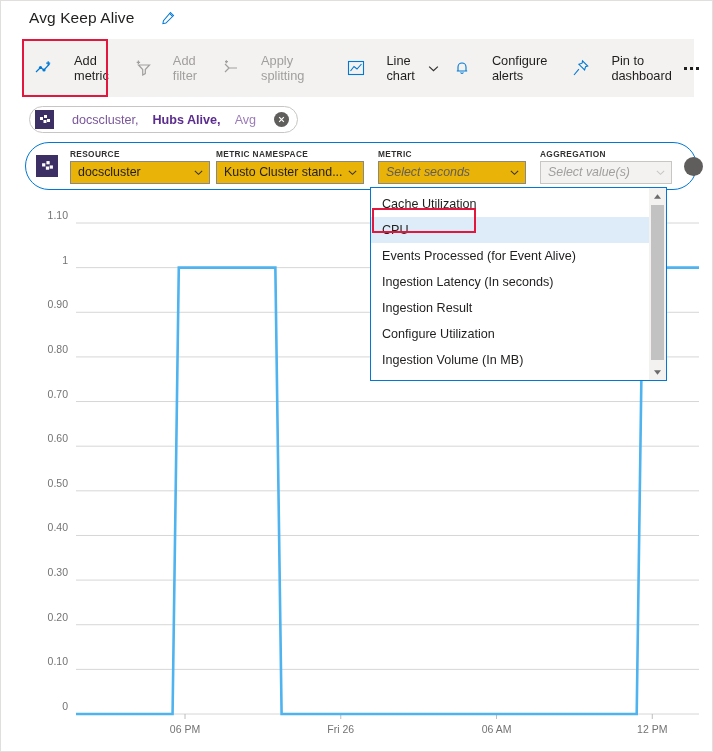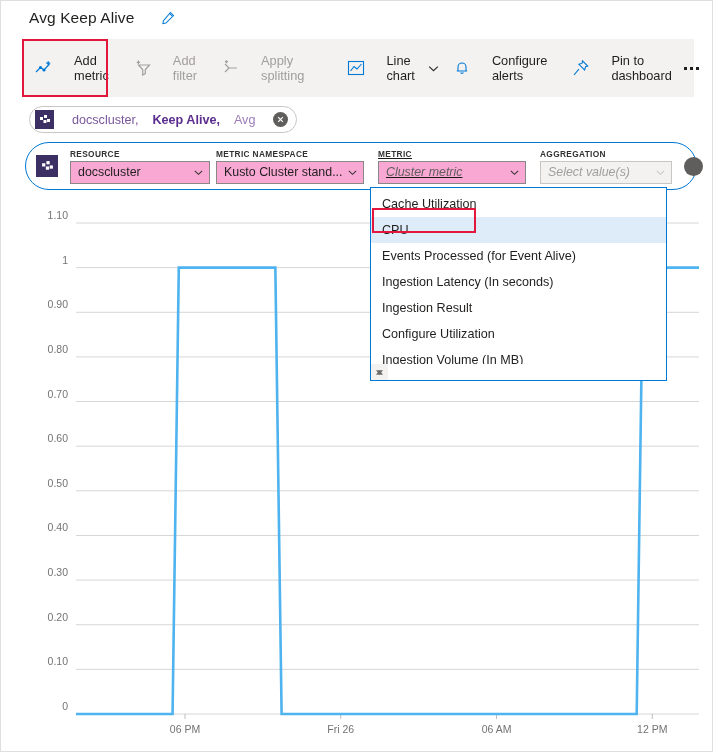--- a/index.html
+++ b/index.html
@@ -40,34 +40,34 @@
   .chip-metric{color:#5b2d8e;font-weight:bold;}
   .chip-agg{color:#9b7cb8;}
   .chip-x{width:15px;height:15px;border-radius:50%;background:#605e5c;display:flex;align-items:center;justify-content:center;flex:0 0 auto;cursor:pointer;}
 
   
   .selrow{position:absolute;left:24px;top:141px;width:672px;height:48px;border:1.5px solid #0078d4;border-radius:24px;
           box-sizing:border-box;background:#fff;display:flex;align-items:center;}
   .sel-icon{width:22px;height:22px;background:#3b2f63;display:flex;align-items:center;justify-content:center;margin-left:10px;flex:0 0 auto;}
   .field{display:flex;flex-direction:column;justify-content:center;margin-left:12px;position:relative;}
   .field .cap{font-size:8.3px;font-weight:bold;letter-spacing:.35px;color:#323130;text-transform:uppercase;margin-bottom:2px;}
-  .ddbox{height:23px;border:1px solid #8a8886;background:#f9a8d4;box-sizing:border-box;display:flex;align-items:center;
+  .ddbox{height:23px;border:1px solid #8a8886;background:#eab308;box-sizing:border-box;display:flex;align-items:center;
          justify-content:space-between;padding:0 5px 0 7px;font-size:12.4px;color:#201f1e;cursor:pointer;}
   .ddbox.ph{color:#605e5c;font-style:italic;}
   .ddbox.dis{background:#f3f2f1;border-color:#c8c6c4;color:#a19f9d;font-style:italic;cursor:default;}
   .w-res{width:140px;}
   .w-ns{width:148px;}
   .w-met{width:148px;}
   .w-agg{width:132px;}
   .sel-x{width:19px;height:19px;border-radius:50%;background:#605e5c;display:flex;align-items:center;justify-content:center;
          margin-left:12px;flex:0 0 auto;cursor:pointer;}
 
   
   .dd{position:absolute;left:369px;top:186px;width:297px;height:194px;background:#fff;border:1.5px solid #0078d4;
-      box-sizing:border-box;z-index:40;display:flex;overflow:hidden;flex-direction:column;}
+      box-sizing:border-box;z-index:40;display:flex;overflow:hidden;}
   .dd-list{flex:1 1 auto;overflow:hidden;padding-top:3px;}
   .dd-item{height:26px;display:flex;align-items:center;padding:0 0 0 11px;font-size:12.6px;color:#201f1e;white-space:nowrap;cursor:pointer;}
   .dd-item.sel{background:#deecf9;}
   .dd-sb{width:17px;flex:0 0 auto;background:#f3f2f1;position:relative;border-left:0;}
   .dd-sb .arw{height:16px;display:flex;align-items:center;justify-content:center;}
   .dd-sb .thumb{position:absolute;left:2px;right:2px;top:17px;height:155px;background:#c2c2c2;}
   .dd-hl{position:absolute;left:371px;top:207px;width:104px;height:25px;border:2.5px solid #e3173e;box-sizing:border-box;z-index:41;pointer-events:none;}
 
   
   .chart{position:absolute;left:10px;top:200px;width:693px;height:545px;}
@@ -171,21 +171,21 @@
   <div class="chip">
     <span class="chip-icon">
       <svg width="12" height="12" viewBox="0 0 12 12">
         <rect x="1" y="3" width="3" height="3" fill="#fff"></rect>
         <rect x="5" y="1" width="3" height="3" fill="#fff"></rect>
         <rect x="4.5" y="6" width="3" height="3" fill="#fff"></rect>
         <rect x="8" y="5" width="3" height="3" fill="#fff"></rect>
       </svg>
     </span>
     <span class="chip-txt chip-res">docscluster,</span>
-    <span class="chip-txt chip-metric" style="margin-left:-4px;">Keep Alive,</span>
+    <span class="chip-txt chip-metric" style="margin-left:-4px;">Hubs Alive,</span>
     <span class="chip-txt chip-agg" style="margin-left:-4px;">Avg</span>
     <span class="chip-x">
       <svg width="9" height="9" viewBox="0 0 10 10">
           <path d="M2.4 2.4l5.2 5.2M7.6 2.4L2.4 7.6" stroke="#fff" stroke-width="1.3"></path>
         </svg>
     </span>
   </div>
 
   <div class="selrow">
     <span class="sel-icon">
@@ -210,24 +210,24 @@
     <div class="field" style="margin-left:6px;">
       <span class="cap">METRIC NAMESPACE</span>
       <div class="ddbox w-ns">
         <span>Kusto Cluster stand...</span>
         <svg width="11" height="11" viewBox="0 0 12 12">
             <path d="M2 4.3L6 8l4-3.7" fill="none" stroke="#323130" stroke-width="1.1"></path>
           </svg>
       </div>
     </div>
 
-    <div class="field" style="margin-left:14px;text-decoration:underline;">
+    <div class="field" style="margin-left:14px;">
       <span class="cap">METRIC</span>
       <div class="ddbox w-met ph">
-        <span>Cluster metric</span>
+        <span>Select seconds</span>
         <svg width="11" height="11" viewBox="0 0 12 12">
             <path d="M2 4.3L6 8l4-3.7" fill="none" stroke="#323130" stroke-width="1.1"></path>
           </svg>
       </div>
     </div>
 
     <div class="field" style="margin-left:14px;">
       <span class="cap">AGGREGATION</span>
       <div class="ddbox w-agg dis">
         <span>Select value(s)</span>

